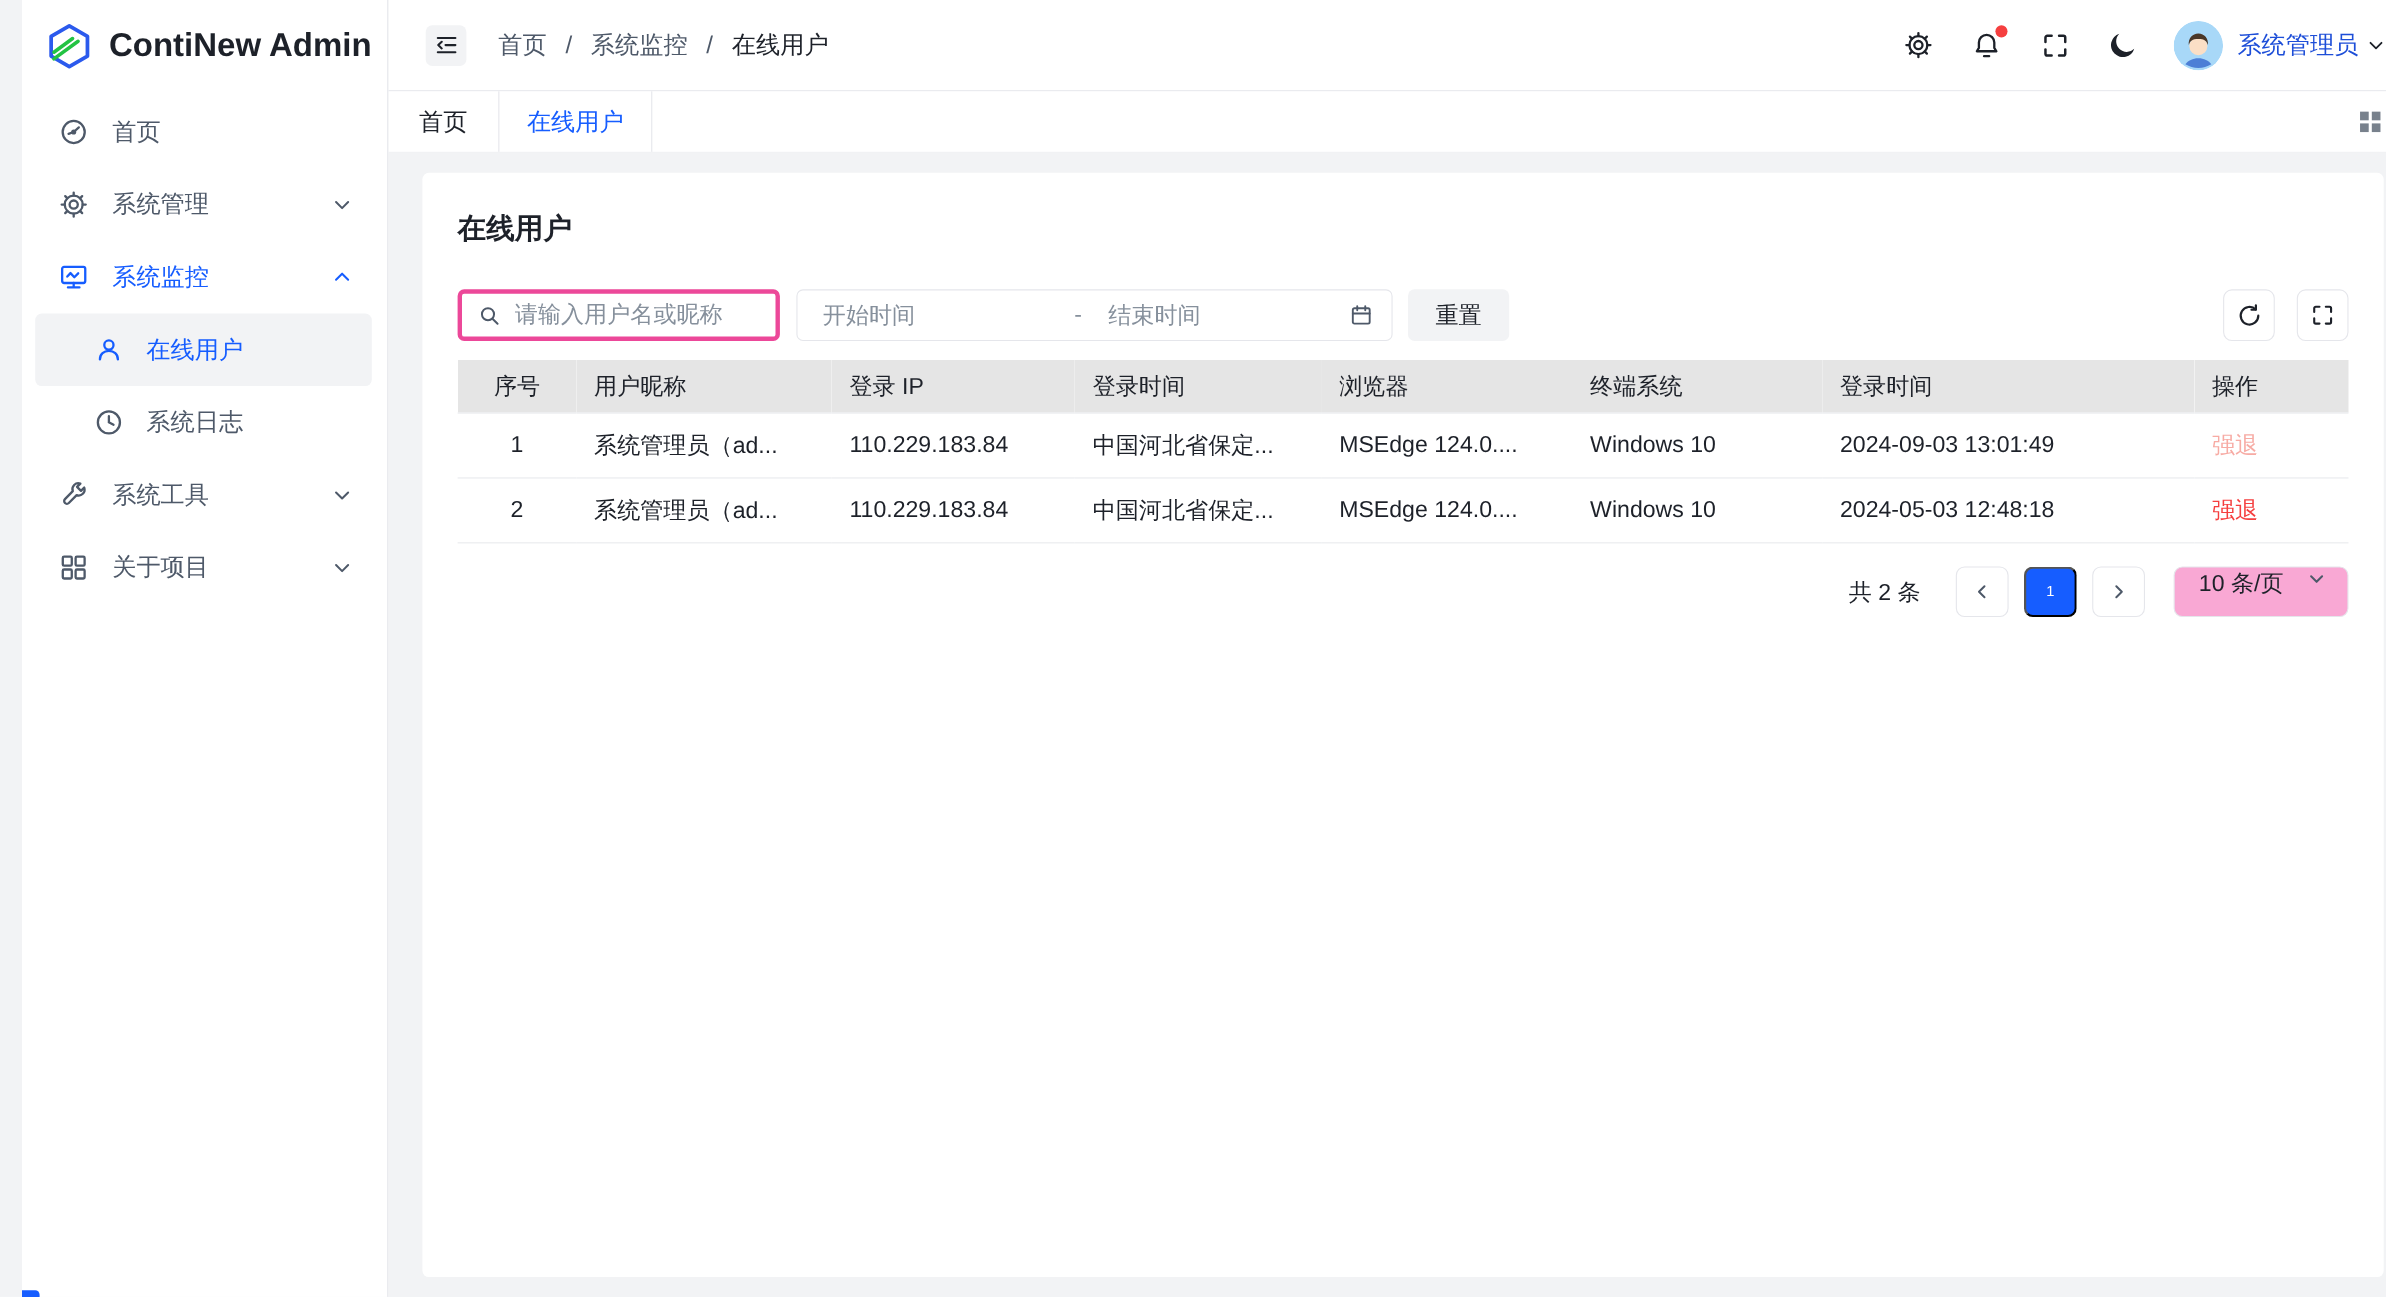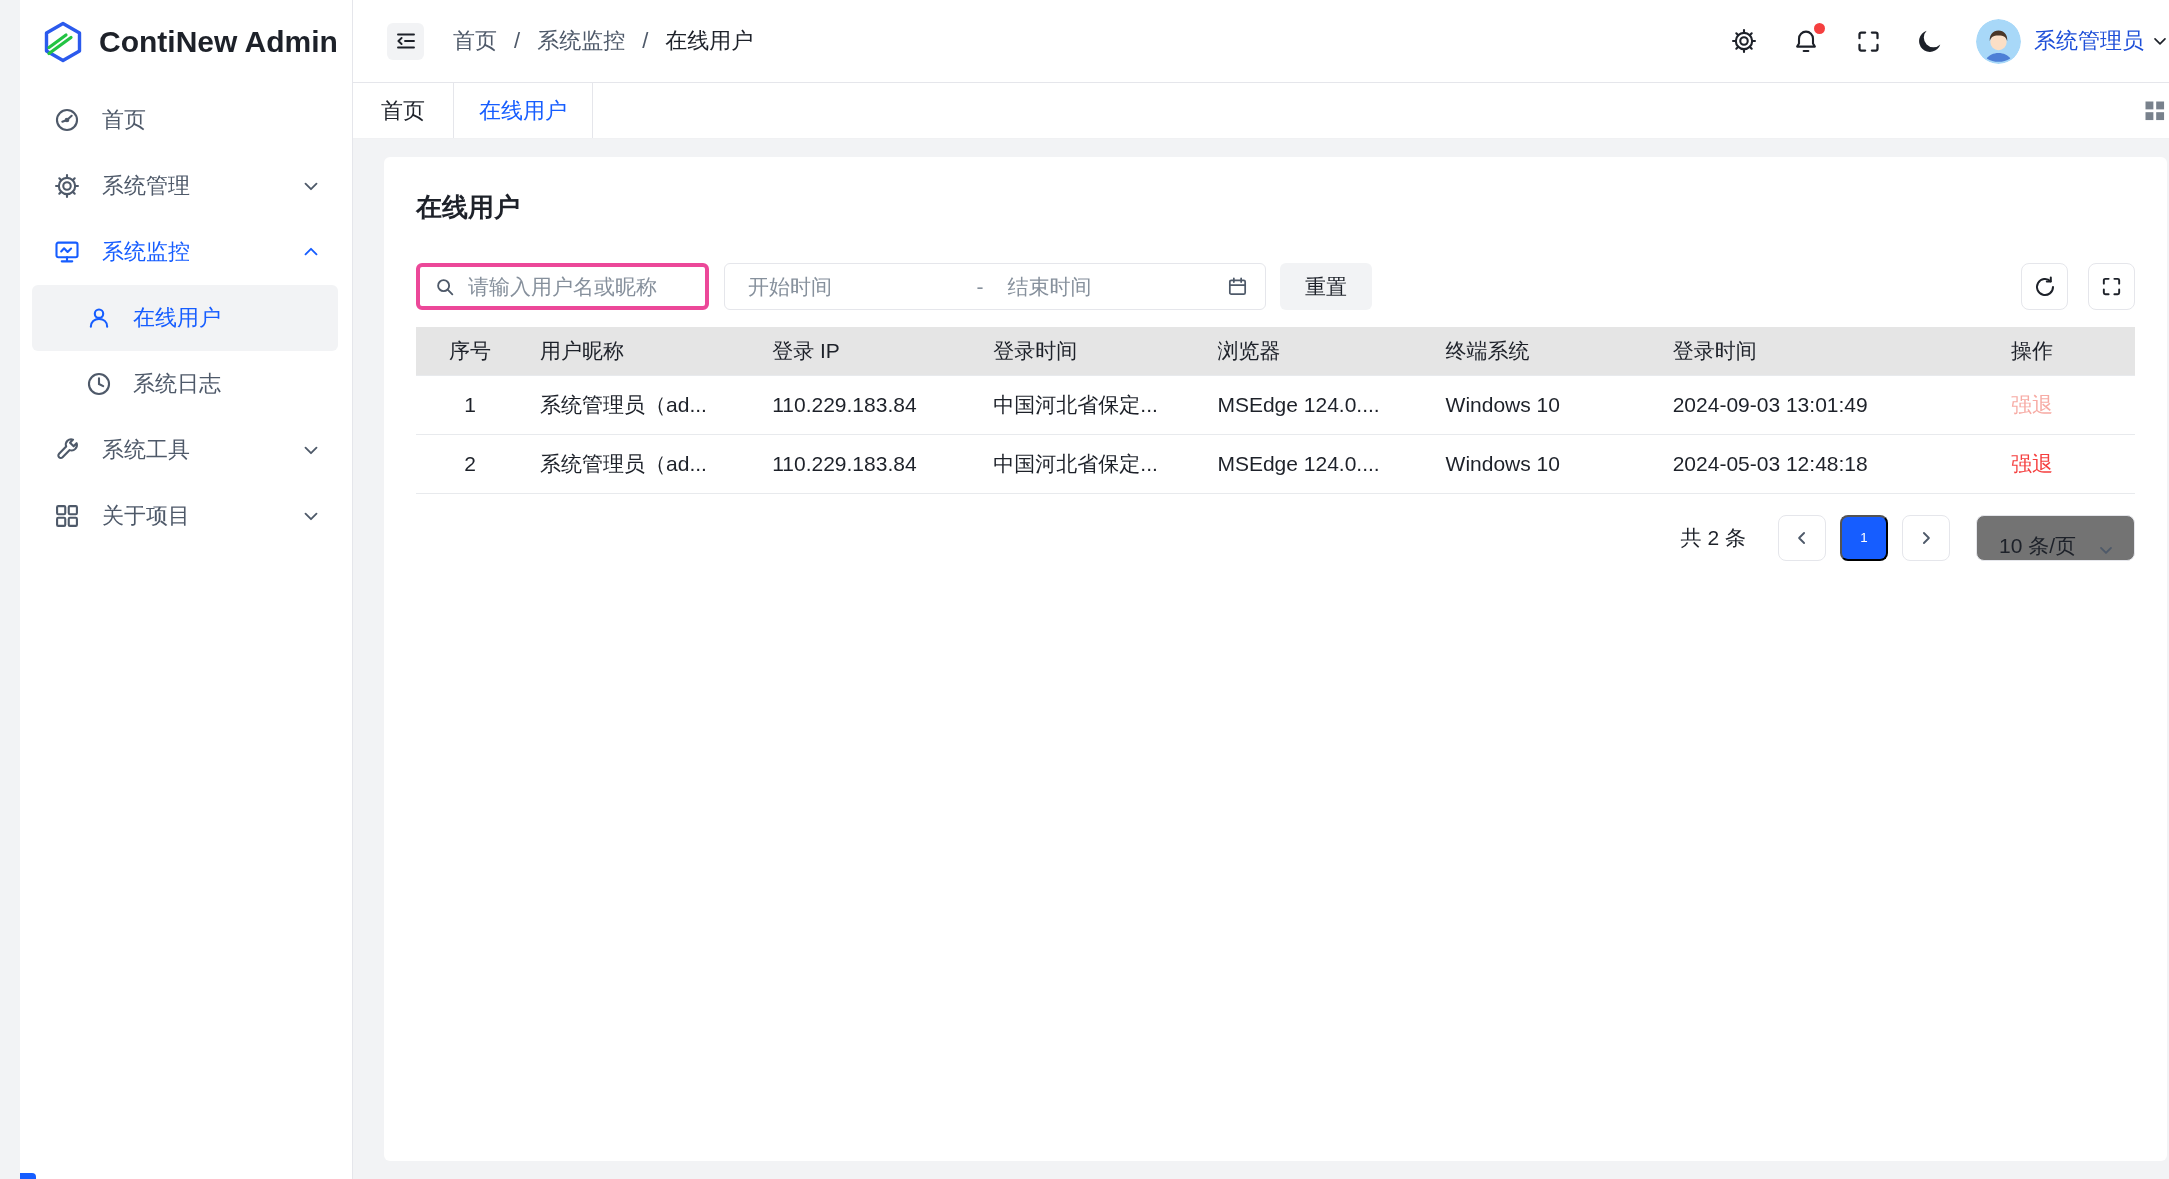--- a/index.html
+++ b/index.html
@@ -71,21 +71,21 @@
   table.data th { height:48px; background:#e5e5e5; font-weight:500; text-align:left; padding:0 16px; color:#1d2129; border-bottom:1px solid #e8eaed; white-space:nowrap; overflow:hidden; }
   table.data td { height:59px; padding:0 16px; border-bottom:1px solid #e8eaed; color:#1d2129; white-space:nowrap; overflow:hidden; }
   .col-center { text-align:center !important; }
   .link-danger { color:#f53f3f; cursor:pointer; text-decoration:none; }
   .link-danger.disabled { color:#f7aba4; cursor:not-allowed; }
 
   .pagination { margin-top:21px; display:flex; justify-content:flex-end; align-items:center; font-size:21px; color:#1d2129; }
   .pg-total { margin-right:18px; }
   .pg-btn { width:48px; height:46px; border:1px solid #e5e6eb; border-radius:8px; background:#fff; color:#4e5969; display:flex; align-items:center; justify-content:center; margin-left:14px; cursor:pointer; }
   .pg-current { width:48px; height:46px; border-radius:8px; background:#165dff; color:#fff; display:flex; align-items:center; justify-content:center; margin-left:14px; cursor:pointer; }
-  .pg-size { height:46px; border:1px solid #e5e6eb; border-radius:8px; background:#737373; display:flex; align-items:flex-end; gap:20px; padding:0 18px 0 22px; margin-left:26px; color:#1d2129; cursor:pointer; }
+  .pg-size { height:46px; border:1px solid #e5e6eb; border-radius:8px; background:#f9a8d4; display:flex; align-items:flex-start; gap:20px; padding:0 18px 0 22px; margin-left:26px; color:#1d2129; cursor:pointer; }
   .pg-size svg { color:#4e5969; }
 </style>
 </head>
 <body>
 
 <div class="app">
 
   <aside class="sidebar">
     <div class="logo">
       <svg width="44" height="44" viewBox="0 0 44 44" fill="none">

